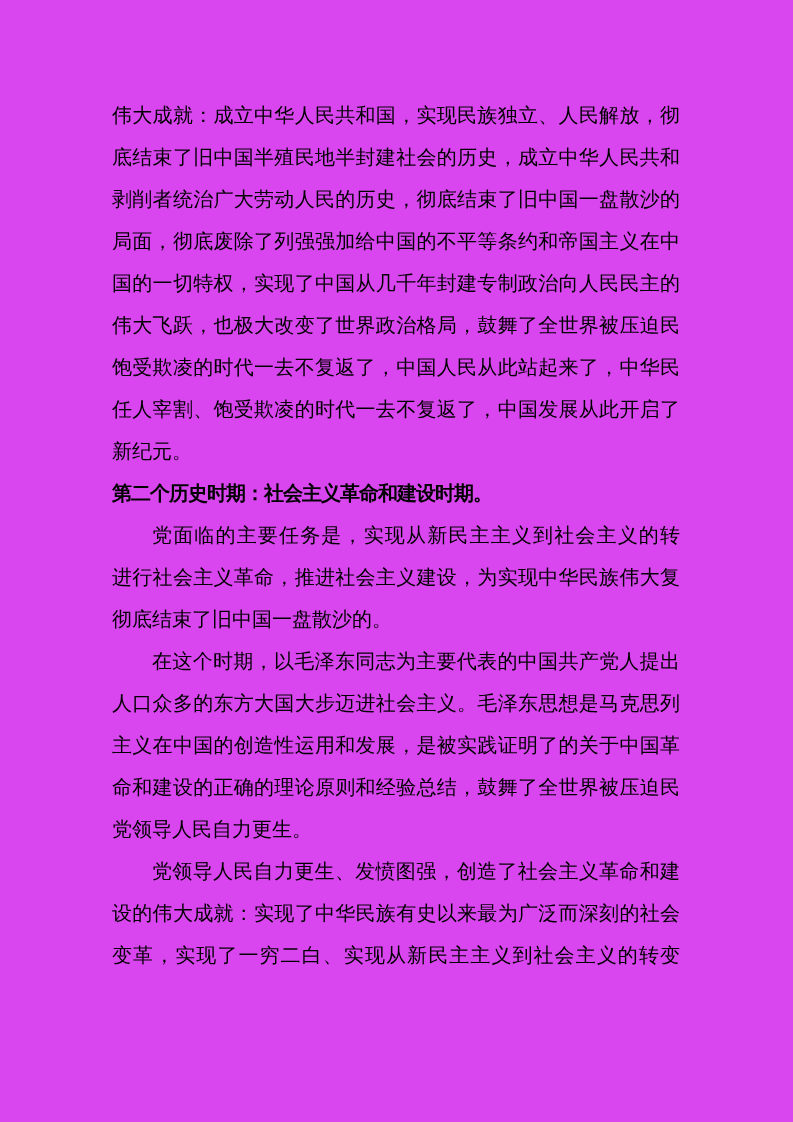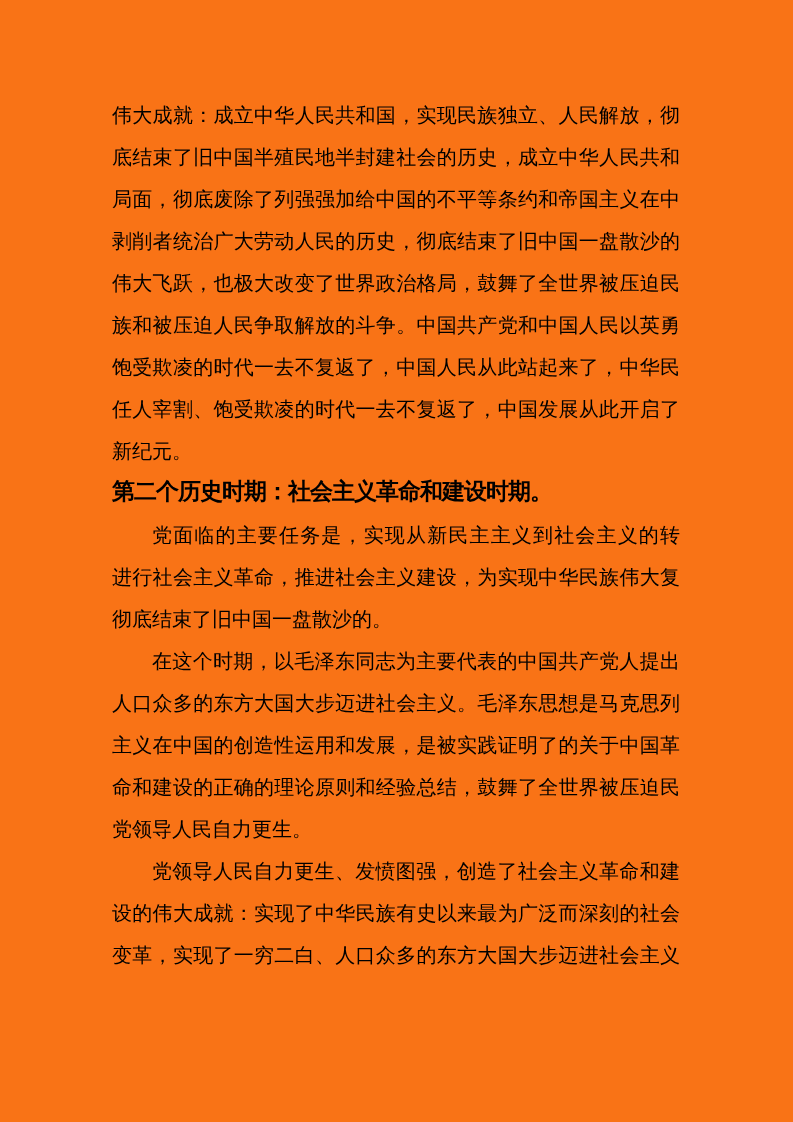--- a/index.html
+++ b/index.html
@@ -35,38 +35,38 @@
   }
   .line.indent {
     text-indent: 40px;
   }
   .line.end {
     text-align: right;
     text-align-last: left;
   }
   .line.heading-line {
     font-weight: 700;
-    font-size: 23px;
+    font-size: 20px;
     letter-spacing: -1px;
     text-align: left;
     text-align-last: left;
-    font-family: Liberation Mono, monospace;
+    font-family: Liberation Serif, serif;
   }
 </style>
 </head>
 <body>
 
-<div class="doc-page" style="background: #f97316; color: rgb(0, 0, 0);">
+<div class="doc-page" style="background: #d946ef; color: rgb(0, 0, 0);">
     <div class="block">
       <div class="line">伟大成就：成立中华人民共和国，实现民族独立、人民解放，彻</div>
       <div class="line">底结束了旧中国半殖民地半封建社会的历史，成立中华人民共和国</div>
+      <div class="line">剥削者统治广大劳动人民的历史，彻底结束了旧中国一盘散沙的</div>
       <div class="line">局面，彻底废除了列强强加给中国的不平等条约和帝国主义在中</div>
-      <div class="line">剥削者统治广大劳动人民的历史，彻底结束了旧中国一盘散沙的</div>
+      <div class="line">国的一切特权，实现了中国从几千年封建专制政治向人民民主的</div>
       <div class="line">伟大飞跃，也极大改变了世界政治格局，鼓舞了全世界被压迫民</div>
-      <div class="line">族和被压迫人民争取解放的斗争。中国共产党和中国人民以英勇</div>
       <div class="line">饱受欺凌的时代一去不复返了，中国人民从此站起来了，中华民族</div>
       <div class="line">任人宰割、饱受欺凌的时代一去不复返了，中国发展从此开启了</div>
       <div class="line end">新纪元。</div>
     </div>
     <div class="block">
       <div class="line heading-line">第二个历史时期：社会主义革命和建设时期。</div>
     </div>
     <div class="block">
       <div class="line indent">党面临的主要任务是，实现从新民主主义到社会主义的转变，</div>
       <div class="line">进行社会主义革命，推进社会主义建设，为实现中华民族伟大复</div>
@@ -75,15 +75,15 @@
     <div class="block">
       <div class="line indent">在这个时期，以毛泽东同志为主要代表的中国共产党人提出</div>
       <div class="line">人口众多的东方大国大步迈进社会主义。毛泽东思想是马克思列宁</div>
       <div class="line">主义在中国的创造性运用和发展，是被实践证明了的关于中国革</div>
       <div class="line">命和建设的正确的理论原则和经验总结，鼓舞了全世界被压迫民</div>
       <div class="line end">党领导人民自力更生。</div>
     </div>
     <div class="block">
       <div class="line indent">党领导人民自力更生、发愤图强，创造了社会主义革命和建</div>
       <div class="line">设的伟大成就：实现了中华民族有史以来最为广泛而深刻的社会</div>
-      <div class="line">变革，实现了一穷二白、人口众多的东方大国大步迈进社会主义</div>
+      <div class="line">变革，实现了一穷二白、实现从新民主主义到社会主义的转变</div>
     </div>
   </div>
 
 </body></html>

